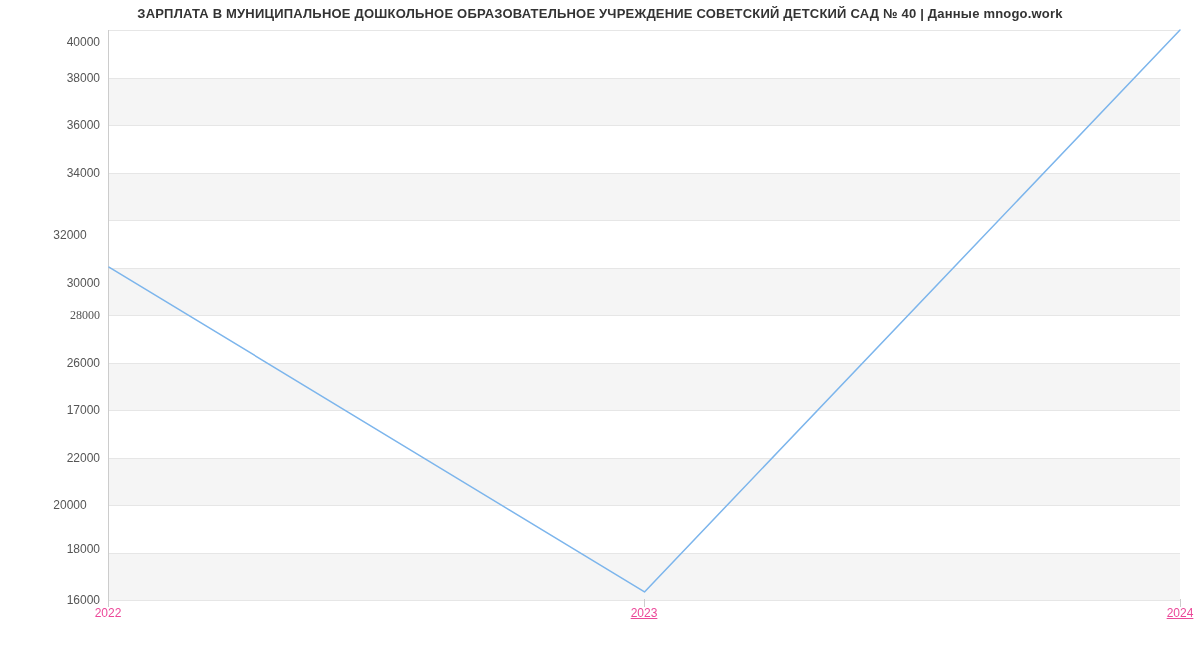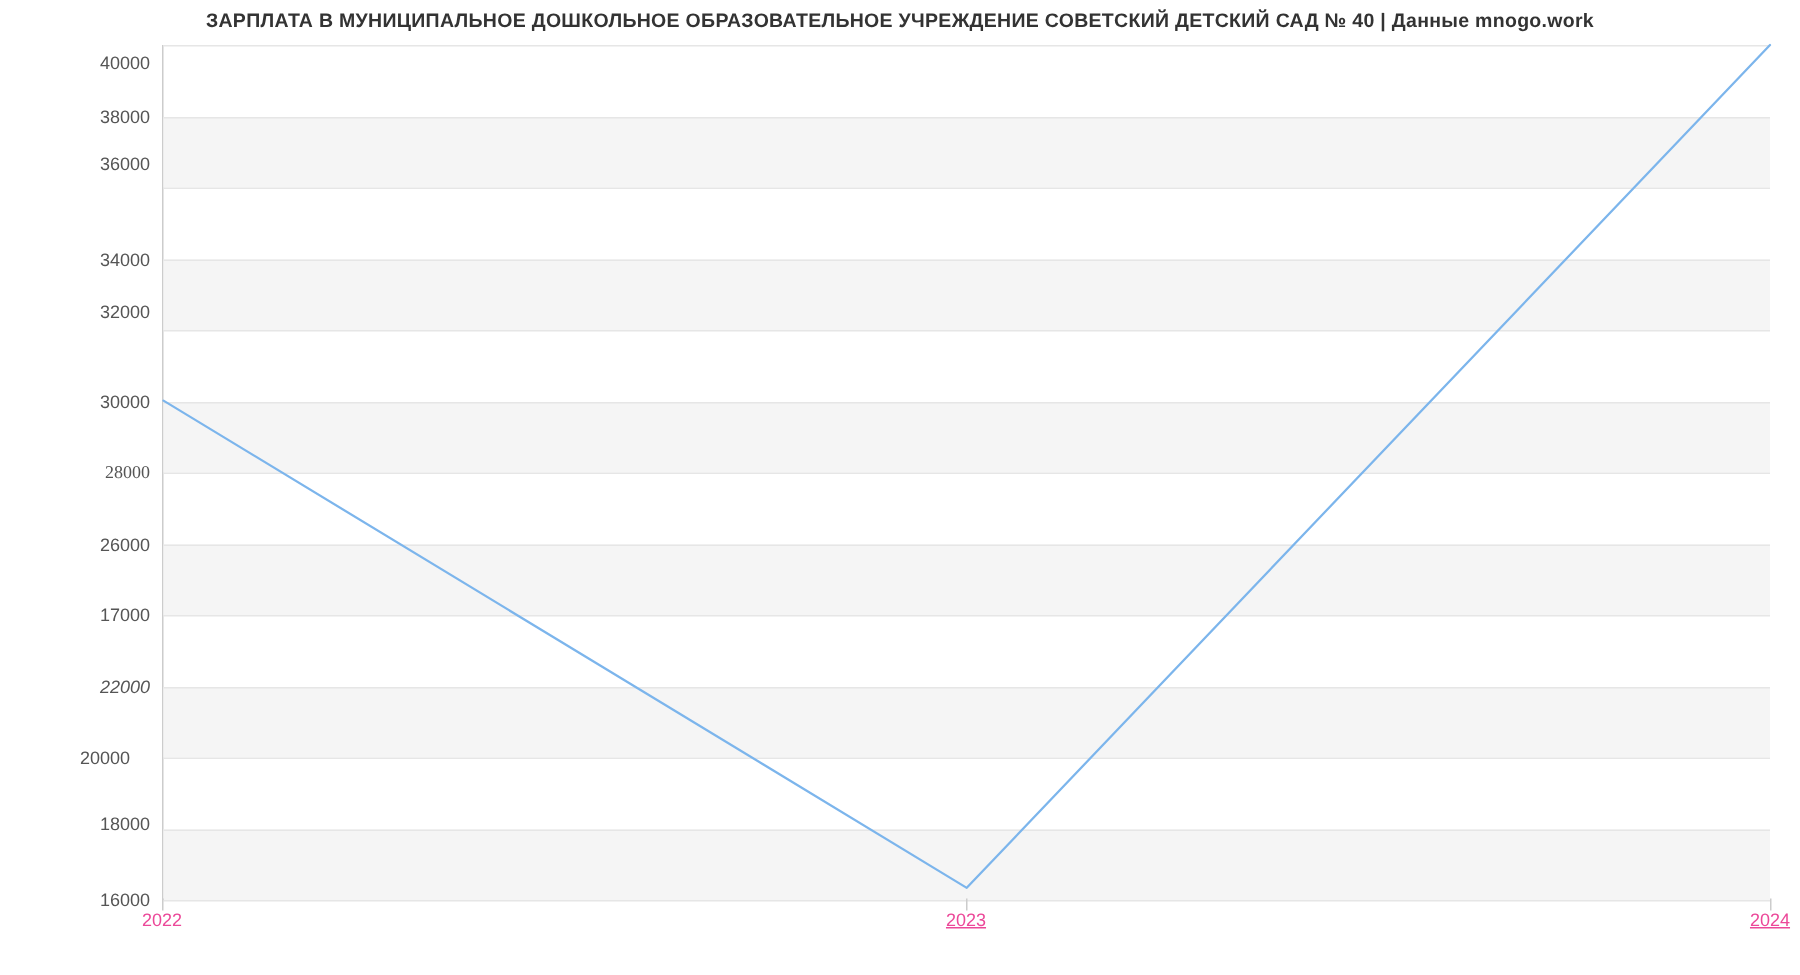--- a/index.html
+++ b/index.html
@@ -117,28 +117,28 @@
       <div class="grid-line" style="top: 47.5px;"></div>
       <div class="grid-line" style="top: 0px;"></div>
       <svg class="line-layer" viewBox="0 0 1072 570" preserveAspectRatio="none">
       <path class="series-path" d="M0.00 237.50 L536.00 562.88 L1072.00 0.00" stroke="#7cb5ec"></path>
     </svg>
   </div>
 
 <div class="y-label" style="top: 600px;">16000</div>
     <div class="y-label" style="top: 549px;">18000</div>
     <div class="y-label" style="top: 505px; text-align: center;">20000</div>
-    <div class="y-label" style="top: 457.5px; font-style: italic;">22000</div>
+    <div class="y-label" style="top: 457.5px;">22000</div>
     <div class="y-label" style="top: 410px;">17000</div>
     <div class="y-label" style="top: 362.5px;">26000</div>
     <div class="y-label" style="top: 315px; font-family: Liberation Serif, serif;">28000</div>
-    <div class="y-label" style="top: 268px;">30000</div>
-    <div class="y-label" style="top: 208px;">32000</div>
+    <div class="y-label" style="top: 283px;">30000</div>
+    <div class="y-label" style="top: 235px; text-align: center;">32000</div>
     <div class="y-label" style="top: 172.5px;">34000</div>
-    <div class="y-label" style="top: 109px;">36000</div>
+    <div class="y-label" style="top: 125px;">36000</div>
     <div class="y-label" style="top: 77.5px;">38000</div>
     <div class="y-label" style="top: 30px; margin-top: 12px;">40000</div>
     <div class="x-tick" style="left: 108px;"></div>
     <div class="x-label" style="left: 108px;">2022</div>
     <div class="x-tick" style="left: 644px;"></div>
     <div class="x-label" style="left: 644px; text-decoration: underline;">2023</div>
     <div class="x-tick" style="left: 1180px;"></div>
     <div class="x-label" style="left: 1180px; text-decoration: underline;">2024</div>
   </div>
 

